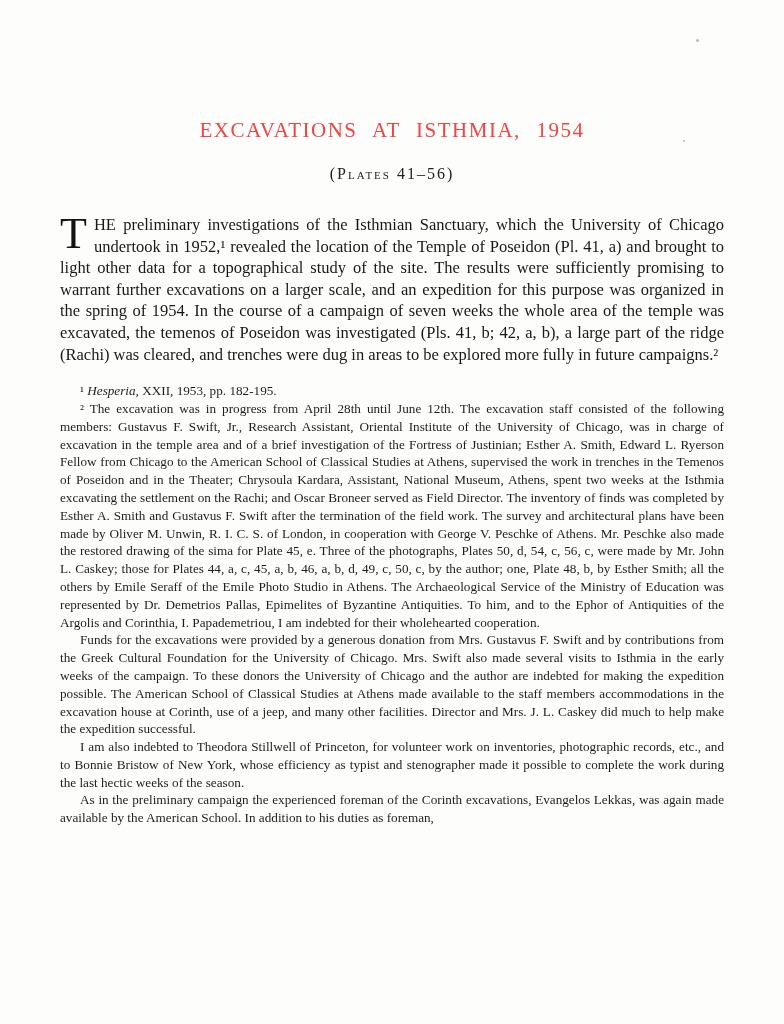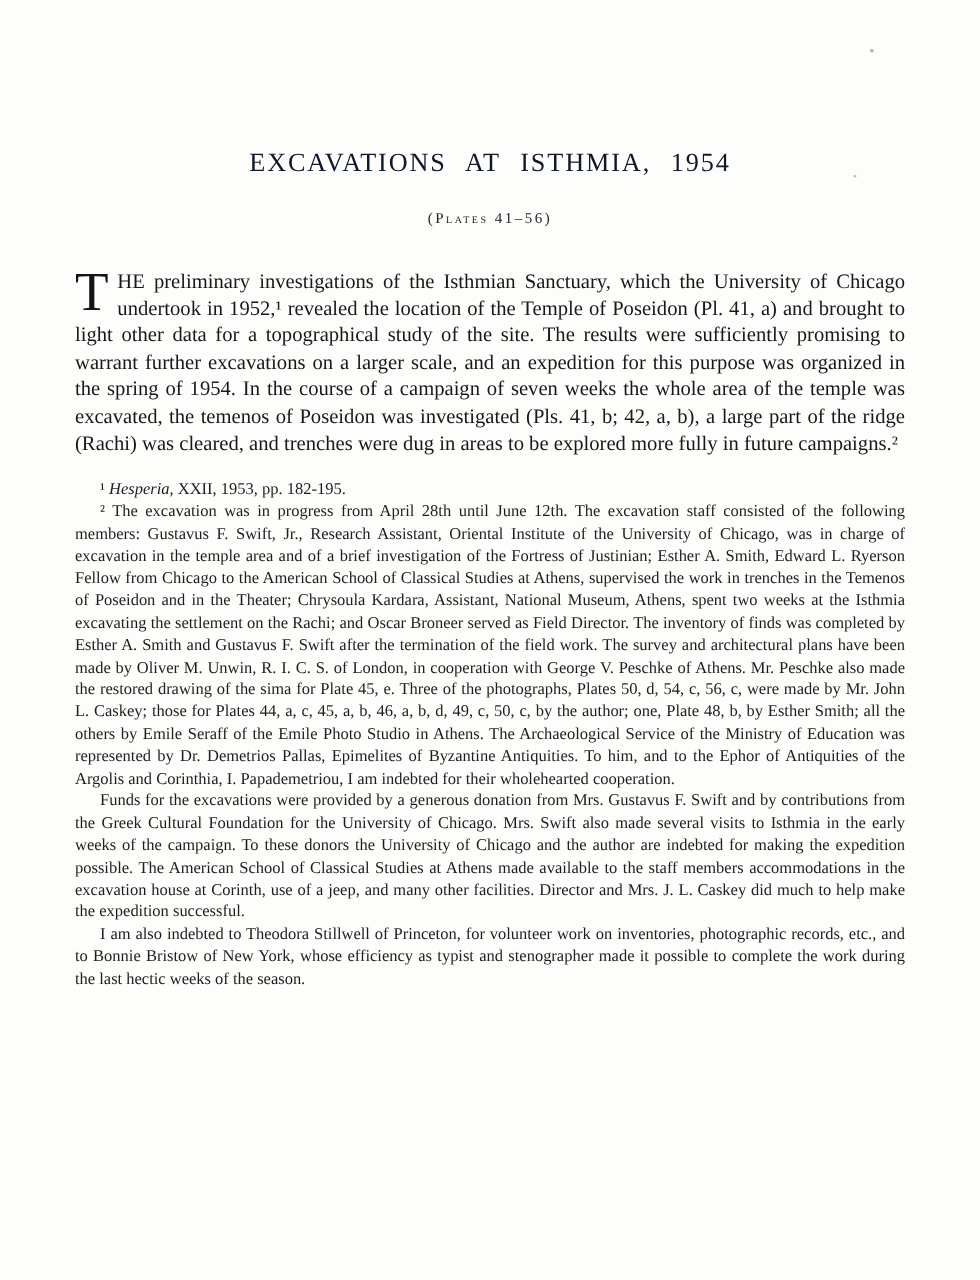--- a/index.html
+++ b/index.html
@@ -19,27 +19,27 @@
     overflow: hidden;
   }
   .title {
     margin: 0;
     text-align: center;
     font-size: 21px;
     font-weight: 400;
     letter-spacing: 1.5px;
     word-spacing: 9px;
     line-height: 24px;
-    color: #0f172a;
+    color: #ef4444;
   }
   .plates {
     margin: 22px 0 0 0;
     text-align: center;
     font-variant: small-caps;
-    font-size: 12px;
+    font-size: 16px;
     letter-spacing: 2px;
     line-height: 20px;
     color: #222;
   }
   .intro {
     margin: 30px 0 0 0;
     font-size: 16.5px;
     line-height: 21.6px;
     text-align: justify;
     color: #181818;
@@ -96,15 +96,16 @@
       <span>XXII, 1953, pp. 182-195.</span>
     </p>
 
     <p>² The excavation was in progress from April 28th until June 12th. The excavation staff consisted of the following members: Gustavus F. Swift, Jr., Research Assistant, Oriental Institute of the University of Chicago, was in charge of excavation in the temple area and of a brief investigation of the Fortress of Justinian; Esther A. Smith, Edward L. Ryerson Fellow from Chicago to the American School of Classical Studies at Athens, supervised the work in trenches in the Temenos of Poseidon and in the Theater; Chrysoula Kardara, Assistant, National Museum, Athens, spent two weeks at the Isthmia excavating the settlement on the Rachi; and Oscar Broneer served as Field Director. The inventory of finds was completed by Esther A. Smith and Gustavus F. Swift after the termination of the field work. The survey and architectural plans have been made by Oliver M. Unwin, R. I. C. S. of London, in cooperation with George V. Peschke of Athens. Mr. Peschke also made the restored drawing of the sima for Plate 45, e. Three of the photographs, Plates 50, d, 54, c, 56, c, were made by Mr. John L. Caskey; those for Plates 44, a, c, 45, a, b, 46, a, b, d, 49, c, 50, c, by the author; one, Plate 48, b, by Esther Smith; all the others by Emile Seraff of the Emile Photo Studio in Athens. The Archaeological Service of the Ministry of Education was represented by Dr. Demetrios Pallas, Epimelites of Byzantine Antiquities. To him, and to the Ephor of Antiquities of the Argolis and Corinthia, I. Papademetriou, I am indebted for their wholehearted cooperation.</p>
 
     <p>Funds for the excavations were provided by a generous donation from Mrs. Gustavus F. Swift and by contributions from the Greek Cultural Foundation for the University of Chicago. Mrs. Swift also made several visits to Isthmia in the early weeks of the campaign. To these donors the University of Chicago and the author are indebted for making the expedition possible. The American School of Classical Studies at Athens made available to the staff members accommodations in the excavation house at Corinth, use of a jeep, and many other facilities. Director and Mrs. J. L. Caskey did much to help make the expedition successful.</p>
 
     <p>I am also indebted to Theodora Stillwell of Princeton, for volunteer work on inventories, photographic records, etc., and to Bonnie Bristow of New York, whose efficiency as typist and stenographer made it possible to complete the work during the last hectic weeks of the season.</p>
 
 
+    <p>As in the preliminary campaign the experienced foreman of the Corinth excavations, Evangelos Lekkas, was again made available by the American School. In addition to his duties as foreman,</p>
   </div>
 
 </div>
 
 </body></html>

